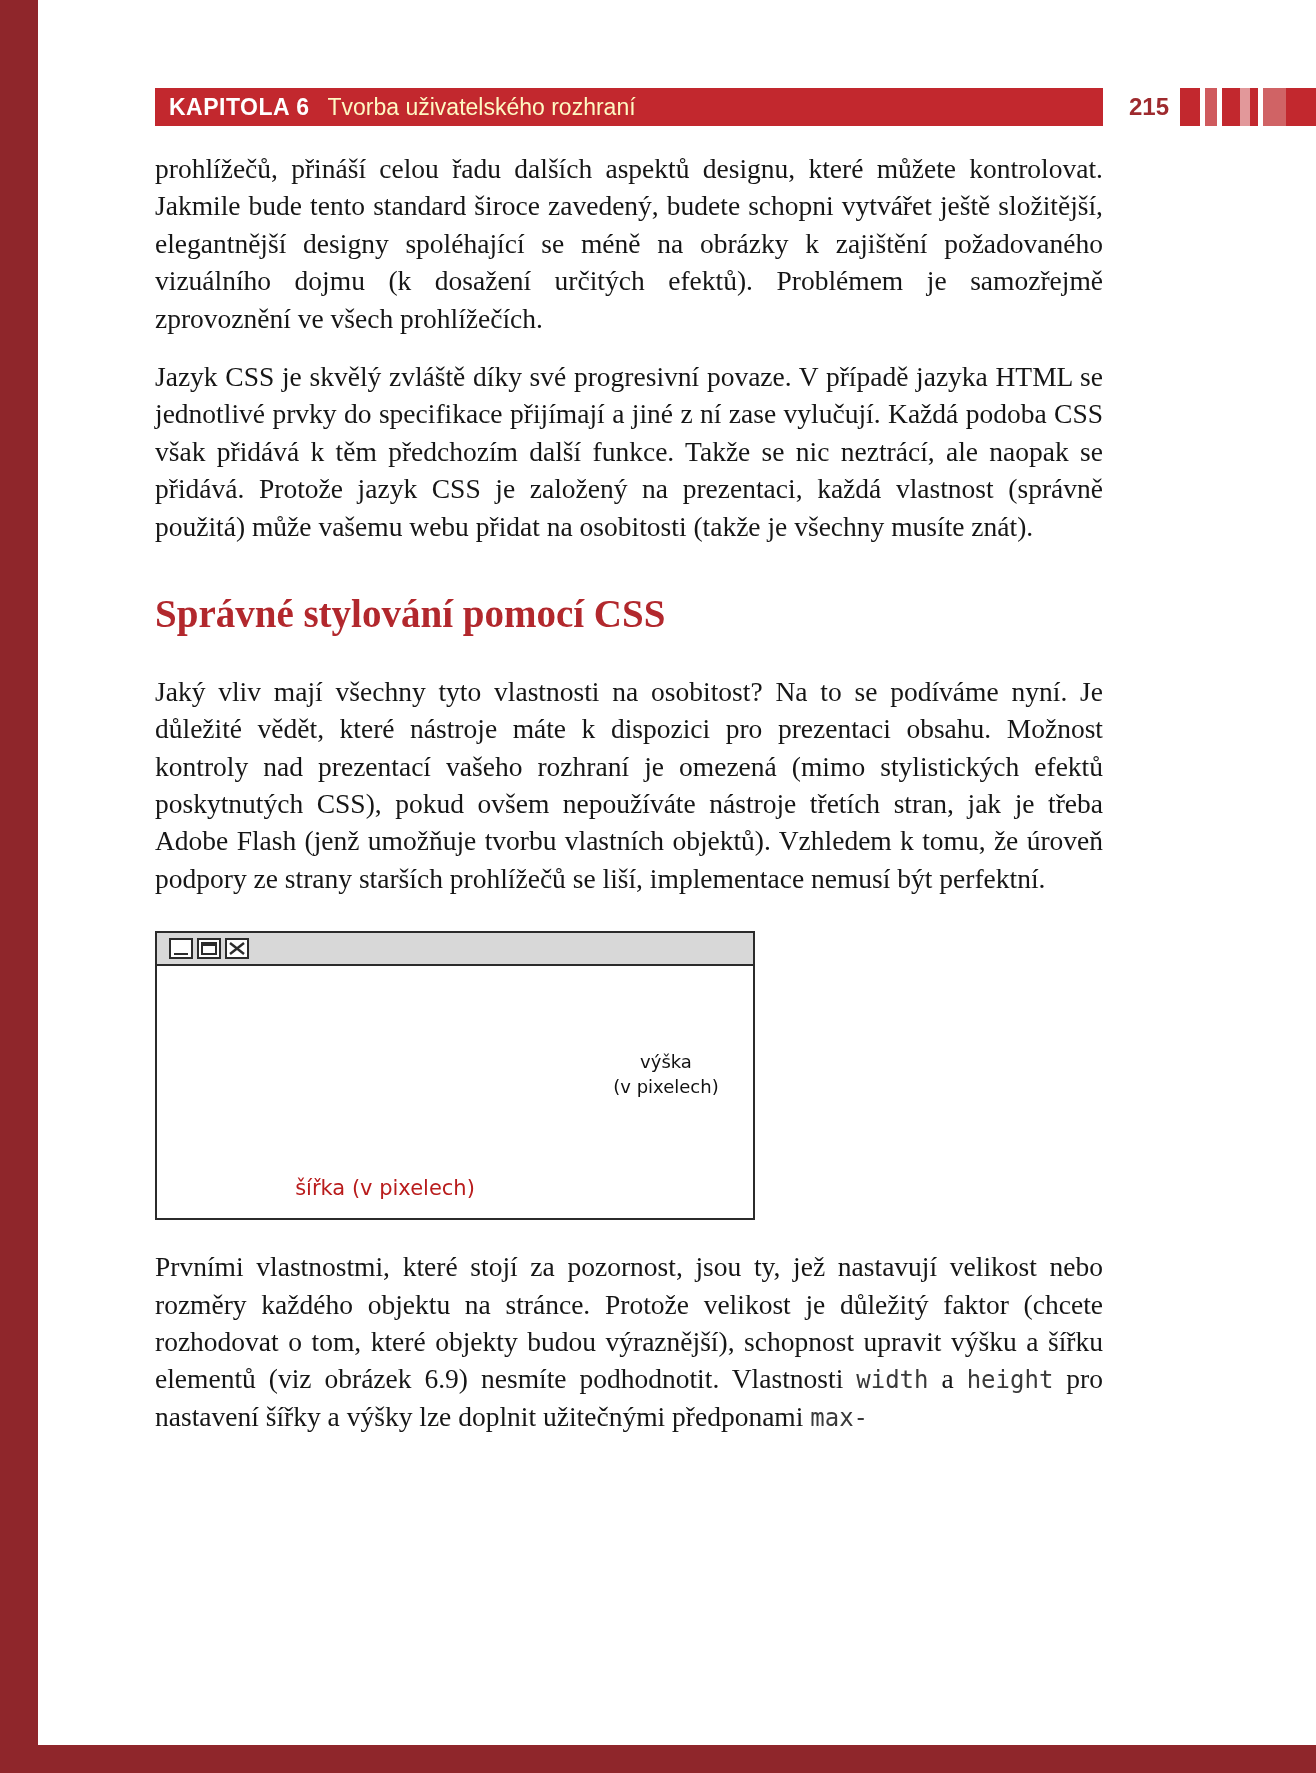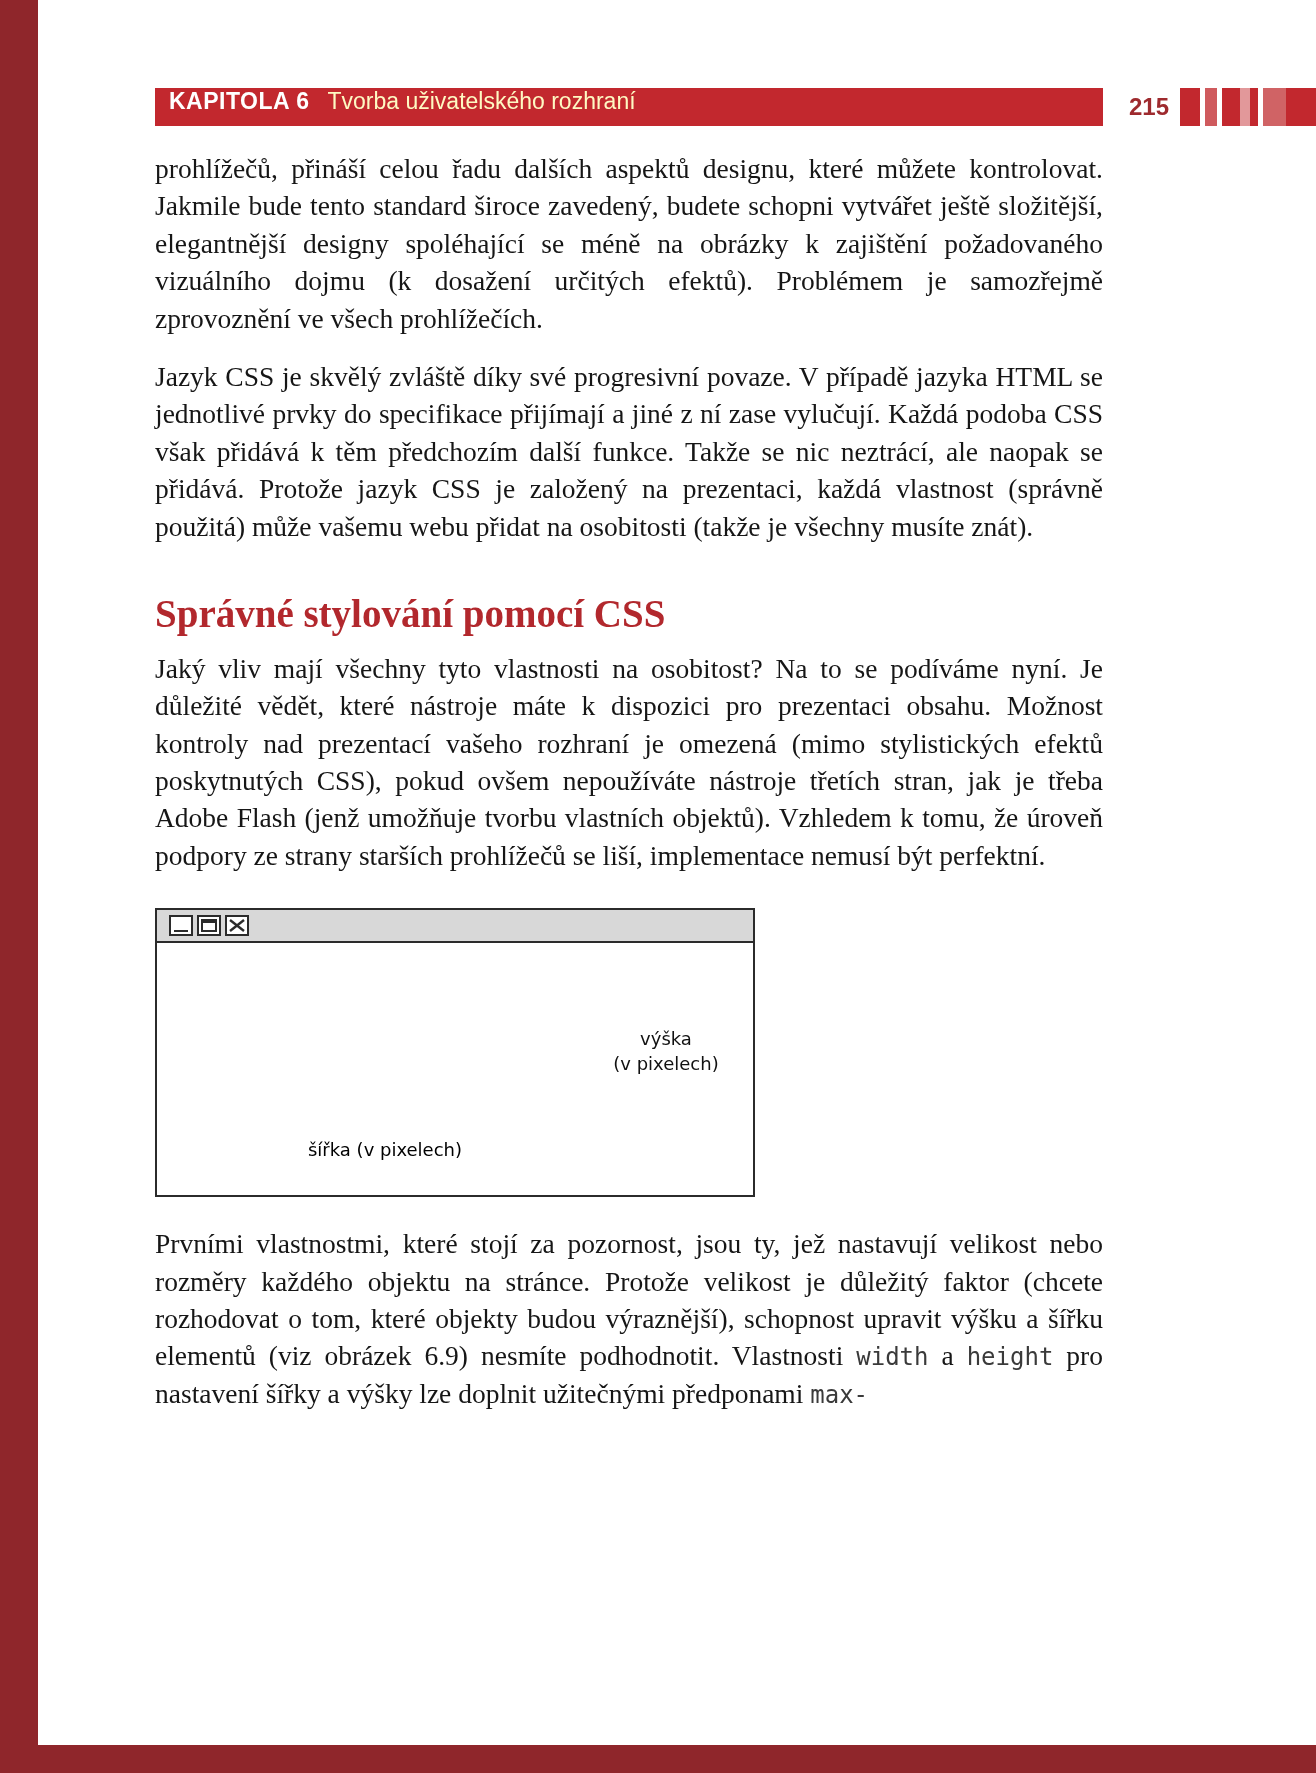--- a/index.html
+++ b/index.html
@@ -22,21 +22,21 @@
     position:absolute; left:0; bottom:0;
     width:100%; height:28px;
     background:#8f262b;
   }
 
   
   .chapter-bar {
     position:absolute; left:155px; top:88px;
     width:948px; height:38px;
     background:#c2282e;
-    display:flex; 
+    display:flex; align-items:center;
     padding-left:14px; box-sizing:border-box;
     font-family:"Liberation Sans", sans-serif;
   }
   .chap-label {
     color:#ffffff; font-weight:bold; font-size:23px; letter-spacing:0.5px;
   }
   .chap-title {
     color:#fef9c3; font-size:23px; margin-left:18px; font-weight:normal;
   }
   .page-number {
@@ -57,21 +57,21 @@
     position:absolute; left:155px; top:150px;
     width:948px;
     font-size:27.5px; color:#161616;
   }
   p.body-text {
     margin:0 0 21px 0;
     line-height:1.36;
     text-align:justify;
   }
   .section-heading {
-    margin:46px 0 14px 0;
+    margin:46px 0 37px 0;
     font-size:39px;
     font-weight:bold;
     color:#b2282d;
     font-family:"Liberation Serif", serif;
   }
   .mono {
     font-family:"DejaVu Sans Mono", monospace;
     font-size:24px;
     color:#3a3a3a;
   }
@@ -135,23 +135,23 @@
     padding:2px 8px;
     font-size:18px; color:#111;
     white-space:nowrap;
   }
   .height-label {
     position:absolute; left:434px; top:84px;
     width:150px; text-align:center;
     font-size:18px; line-height:1.35; color:#111;
   }
   .width-label {
-    position:absolute; left:18px; top:196px;
+    position:absolute; left:18px; top:210px;
     width:420px; text-align:center;
-    font-size:18px; color:#000000;
+    font-size:21px; color:#b91c1c;
   }
 
   figcaption.caption {
     margin-top:30px;
     width:905px;
     font-size:27.5px;
     line-height:1.3;
     color:#c2393d;
   }
   .caption-label { font-weight:bold; color:#ab2124; }

